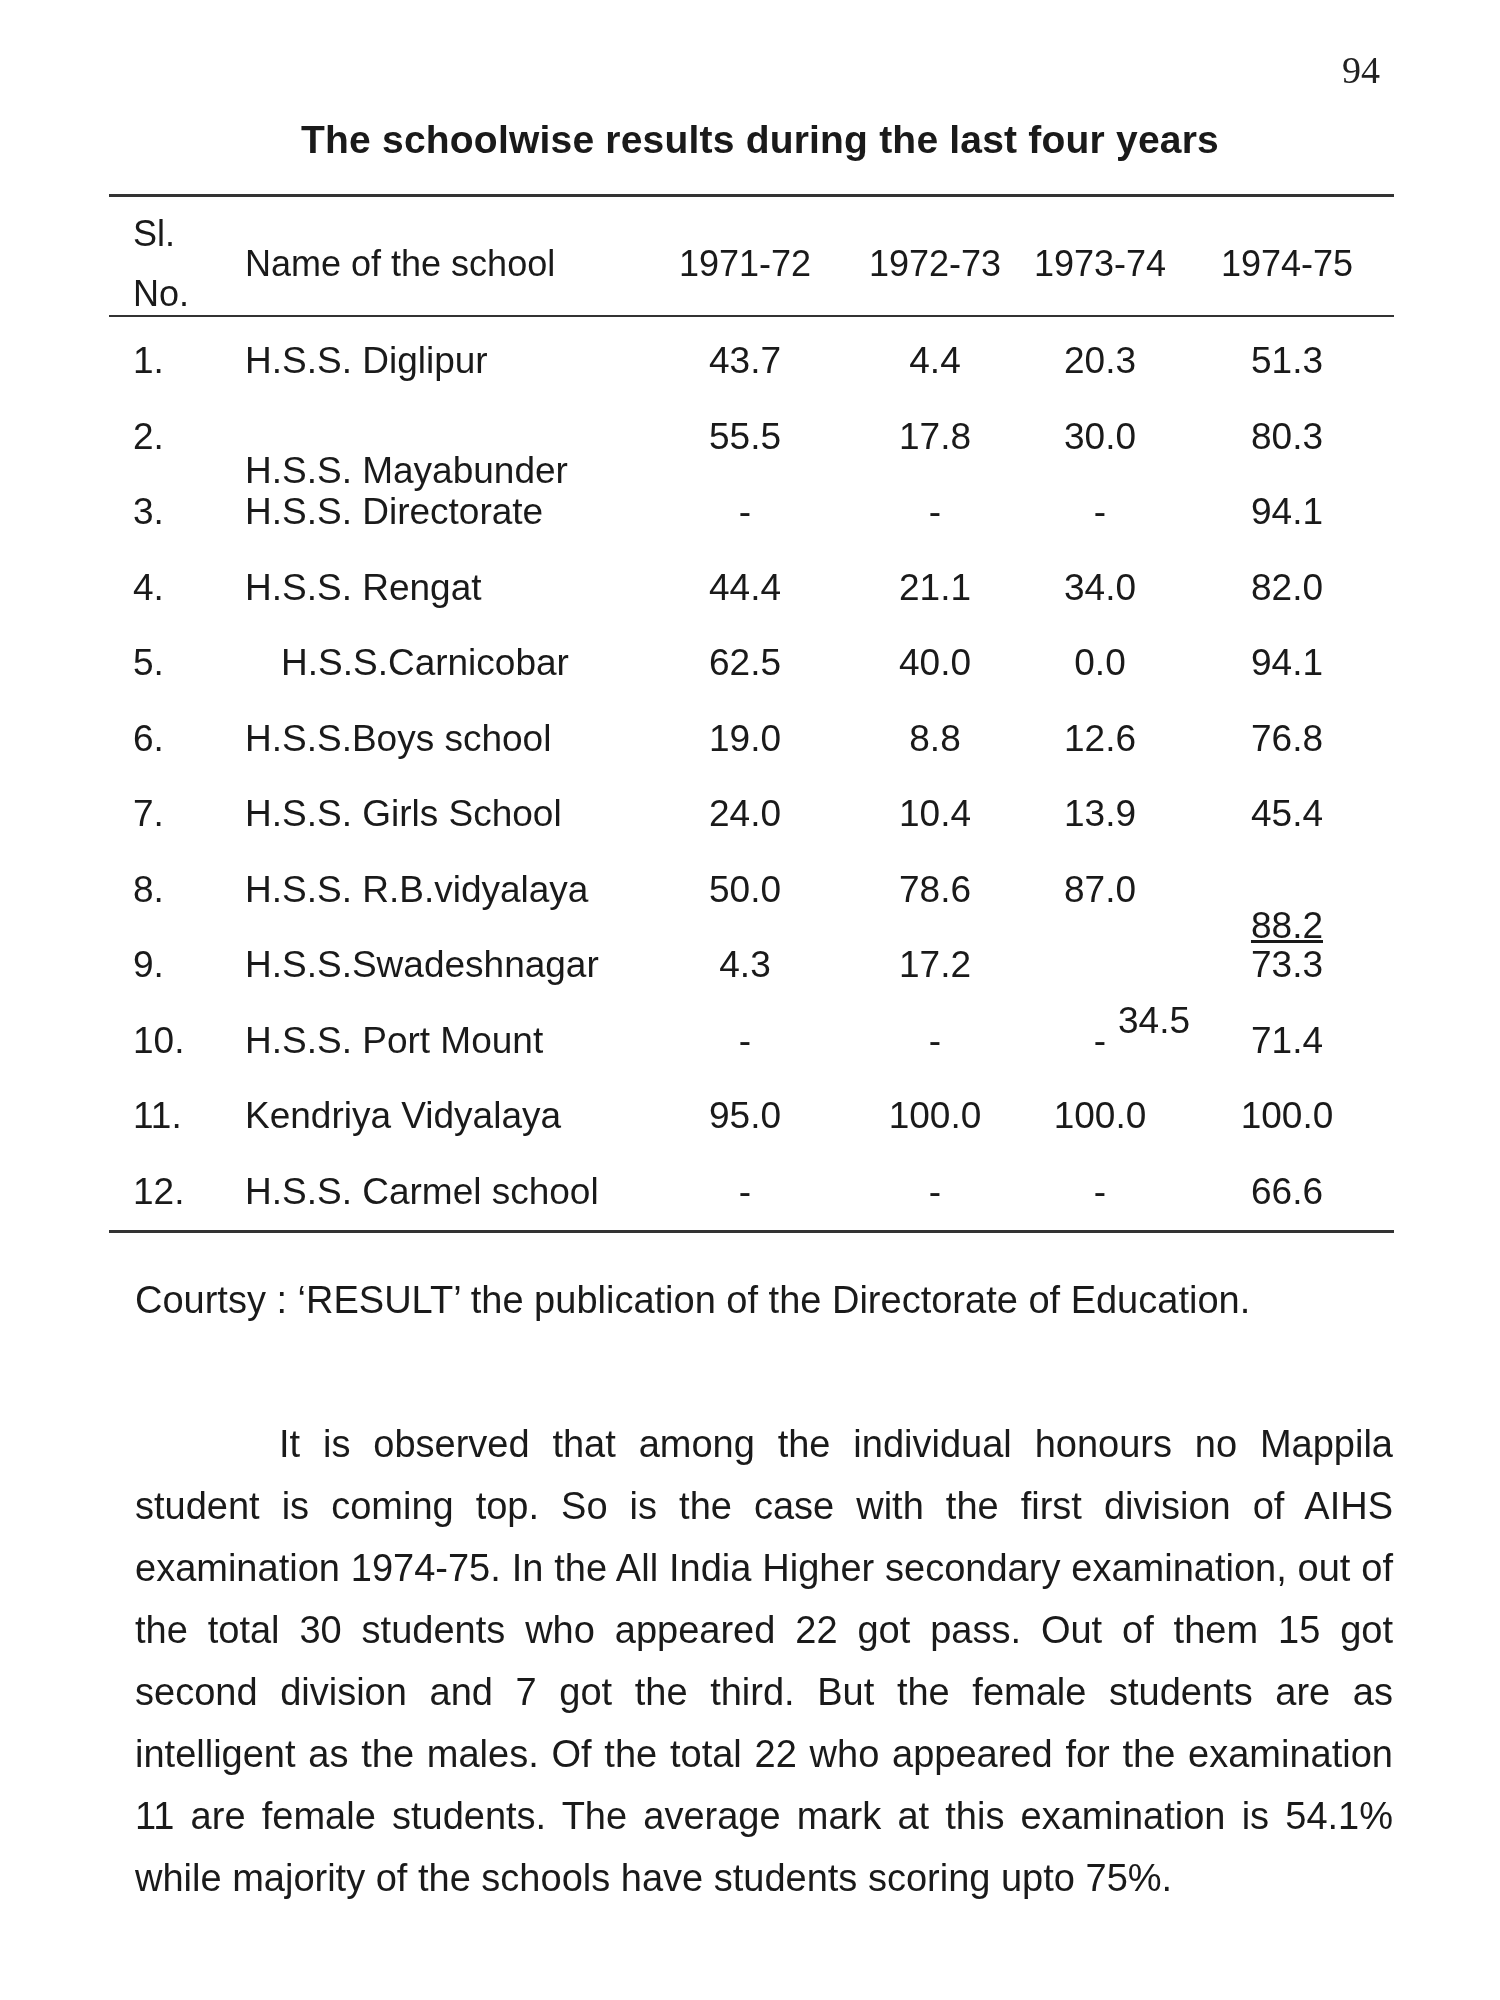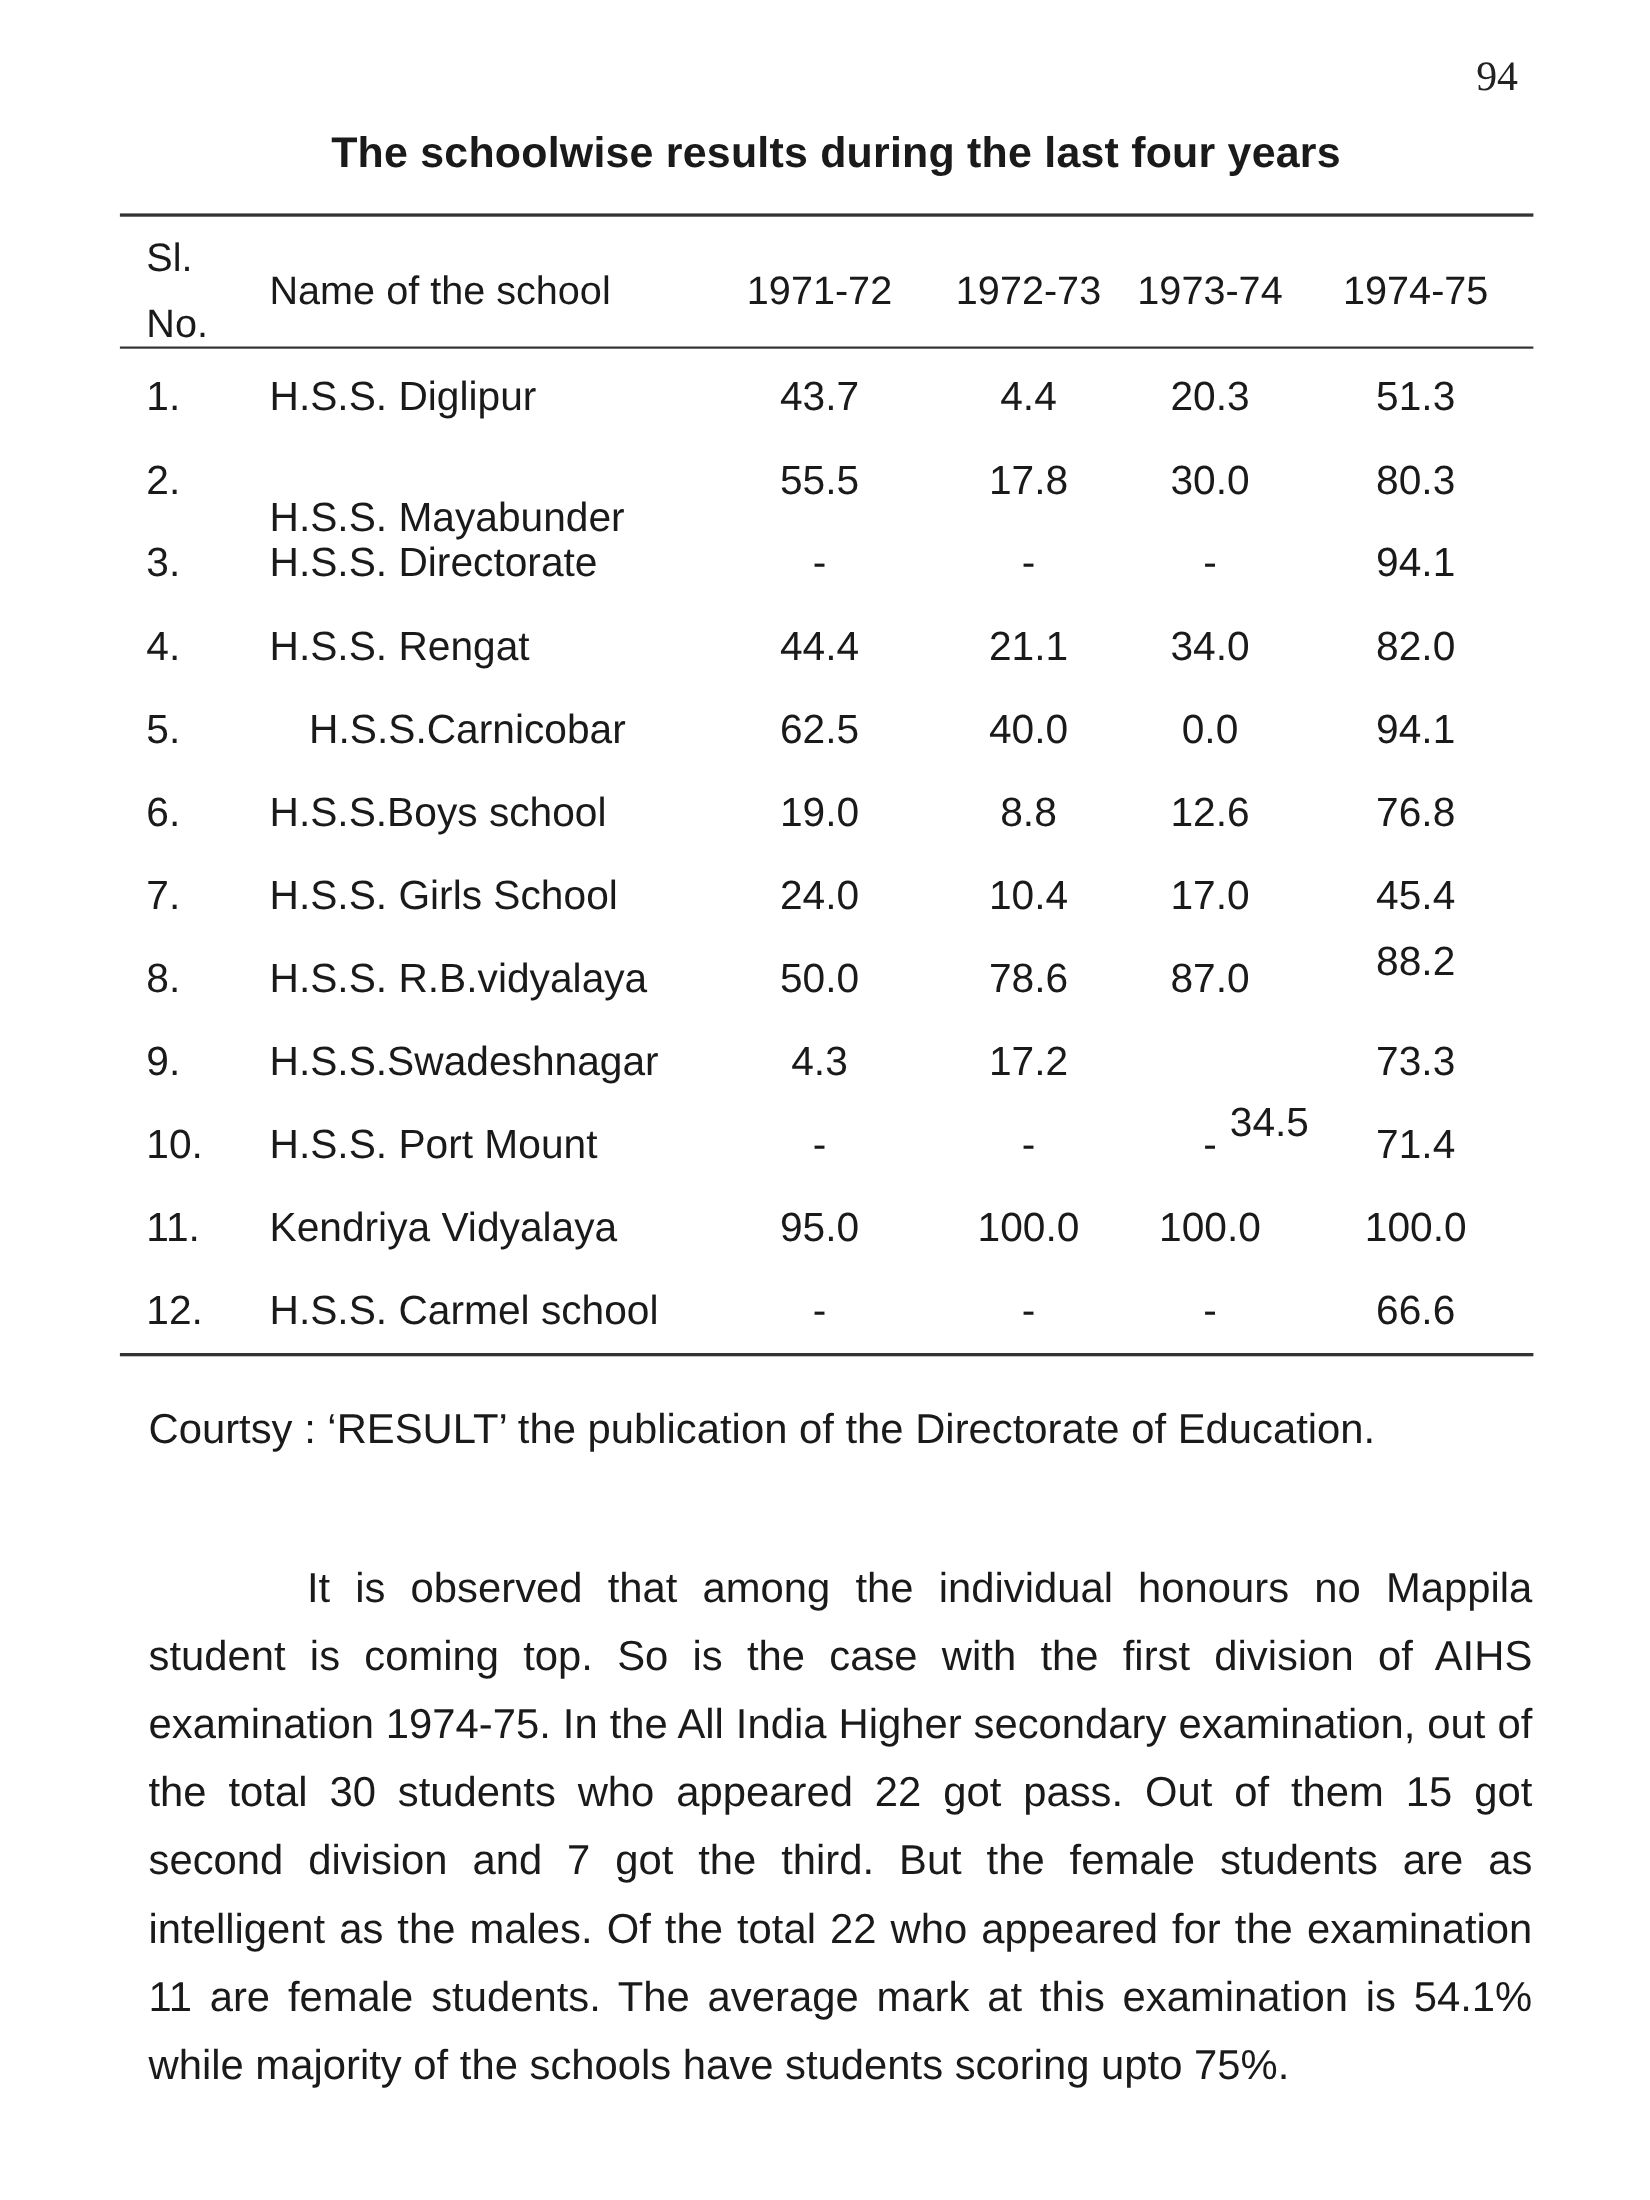--- a/index.html
+++ b/index.html
@@ -91,30 +91,30 @@
       <div class="cell c-num c-y0" style="top: 719px;">19.0</div>
       <div class="cell c-num c-y1" style="top: 719px;">8.8</div>
       <div class="cell c-num c-y2" style="top: 719px;">12.6</div>
       <div class="cell c-num c-y3" style="top: 719px;">76.8</div>
     </div>
     <div>
       <div class="cell c-sl" style="top: 794px;">7.</div>
       <div class="cell c-name" style="top: 794px;">H.S.S. Girls School</div>
       <div class="cell c-num c-y0" style="top: 794px;">24.0</div>
       <div class="cell c-num c-y1" style="top: 794px;">10.4</div>
-      <div class="cell c-num c-y2" style="top: 794px;">17.0</div>
+      <div class="cell c-num c-y2" style="top: 794px;">13.9</div>
       <div class="cell c-num c-y3" style="top: 794px;">45.4</div>
     </div>
     <div>
       <div class="cell c-sl" style="top: 870px;">8.</div>
       <div class="cell c-name" style="top: 870px;">H.S.S. R.B.vidyalaya</div>
       <div class="cell c-num c-y0" style="top: 870px;">50.0</div>
       <div class="cell c-num c-y1" style="top: 870px;">78.6</div>
       <div class="cell c-num c-y2" style="top: 870px;">87.0</div>
-      <div class="cell c-num c-y3" style="top: 854px;">88.2</div>
+      <div class="cell c-num c-y3" style="top: 906px; text-decoration: underline;">88.2</div>
     </div>
     <div>
       <div class="cell c-sl" style="top: 945px;">9.</div>
       <div class="cell c-name" style="top: 945px;">H.S.S.Swadeshnagar</div>
       <div class="cell c-num c-y0" style="top: 945px;">4.3</div>
       <div class="cell c-num c-y1" style="top: 945px;">17.2</div>
       <div class="cell c-num c-y2" style="top: 1001px; text-align: right;">34.5</div>
       <div class="cell c-num c-y3" style="top: 945px;">73.3</div>
     </div>
     <div>

